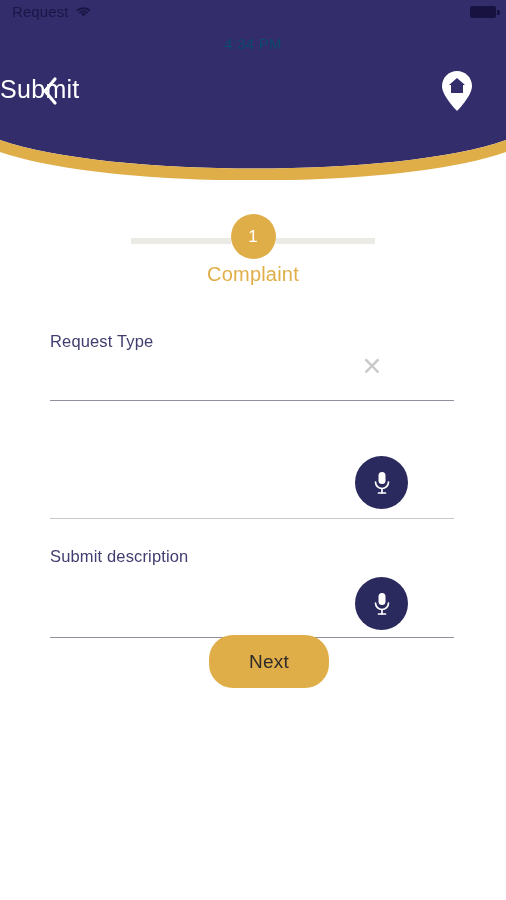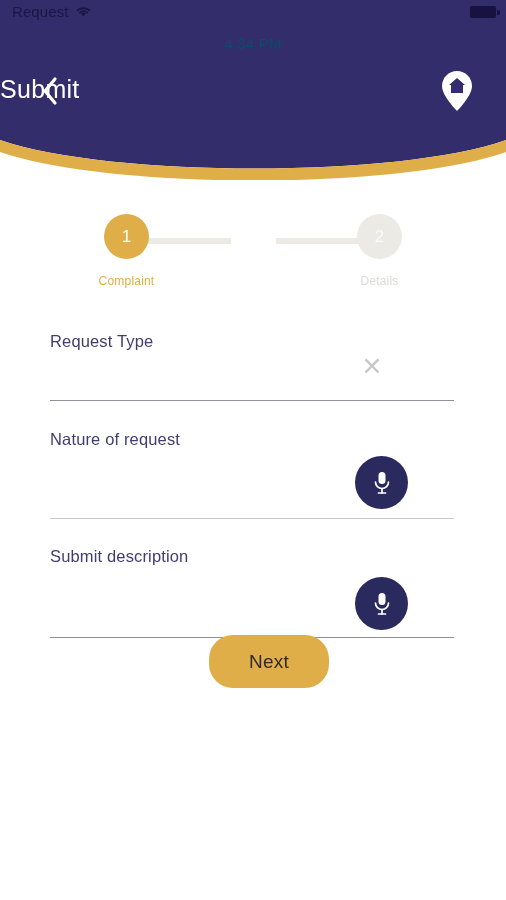--- a/index.html
+++ b/index.html
@@ -171,22 +171,22 @@
     z-index: 2;
     cursor: pointer;
   }
   .step-circle.active {
     background: #e0ae48;
   }
   .step-circle.inactive {
     color: #fbfaf8;
   }
   .step-label {
-    margin-top: 15px;
-    font-size: 12px;
+    margin-top: 4px;
+    font-size: 20px;
     color: #dcdbd6;
     letter-spacing: 0.2px;
   }
   .step-label.active {
     color: #e0ae48;
   }
 
   
   .form {
     position: absolute;
@@ -301,37 +301,32 @@
   <div class="step-track">
     <div class="track-seg"></div>
     <div style="width:45px"></div>
     <div class="track-seg"></div>
   </div>
   <div class="steps-row">
     <div class="step">
       <div class="step-circle active">1</div>
       <div class="step-label active">Complaint</div>
     </div>
-    <div class="step">
-      <div class="step-circle inactive">2</div>
-      <div class="step-label">Details</div>
-    </div>
   </div>
 </div>
 
 <div class="form">
 
   <div class="field" style="height:88px">
     <div class="field-label">Request Type</div>
     <div class="clear-x">✕</div>
     <div class="field-line" style="top:78px"></div>
   </div>
 
   <div class="field" style="height:107px">
-    <div class="field-label">Nature of request</div>
     <div class="mic-btn" style="top:36px">
       <svg width="22" height="28" viewBox="0 0 22 28">
         <rect x="7.5" y="3" width="7" height="12" rx="3.5" fill="#ffffff"></rect>
         <path d="M4.5 13 A6.5 6.5 0 0 0 17.5 13" stroke="#ffffff" stroke-width="1.7" fill="none" stroke-linecap="round"></path>
         <line x1="11" y1="19.5" x2="11" y2="24" stroke="#ffffff" stroke-width="1.7" stroke-linecap="round"></line>
         <line x1="7.5" y1="24" x2="14.5" y2="24" stroke="#ffffff" stroke-width="1.7" stroke-linecap="round"></line>
       </svg>
     </div>
     <div class="field-line field-underline-soft" style="top:98px"></div>
   </div>

